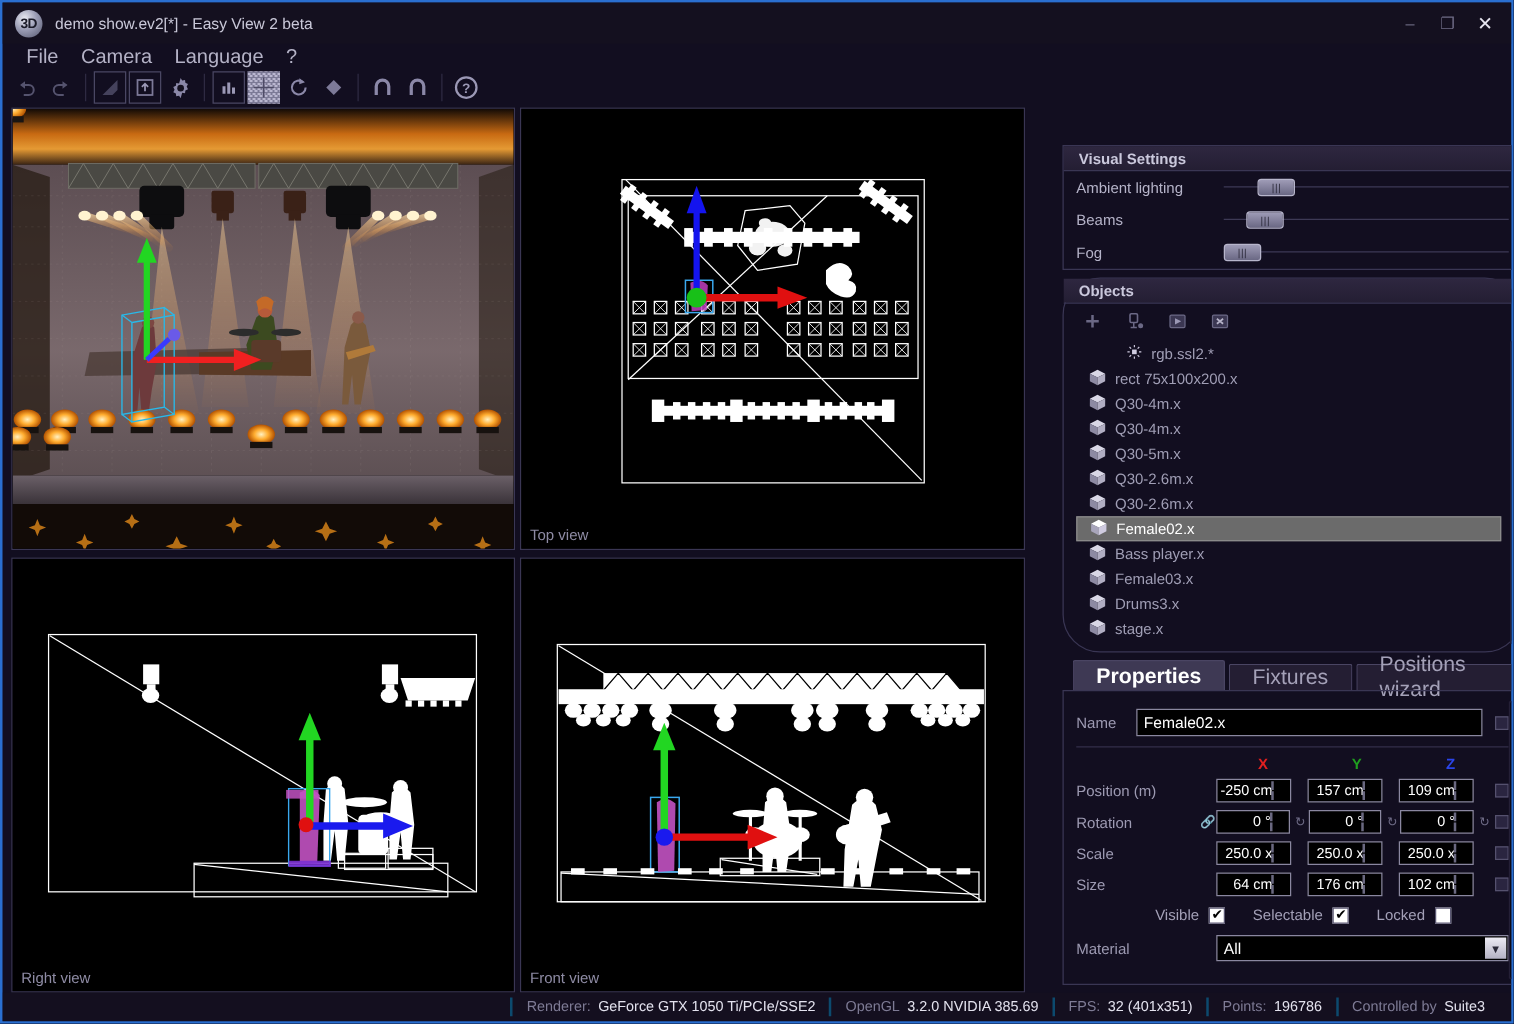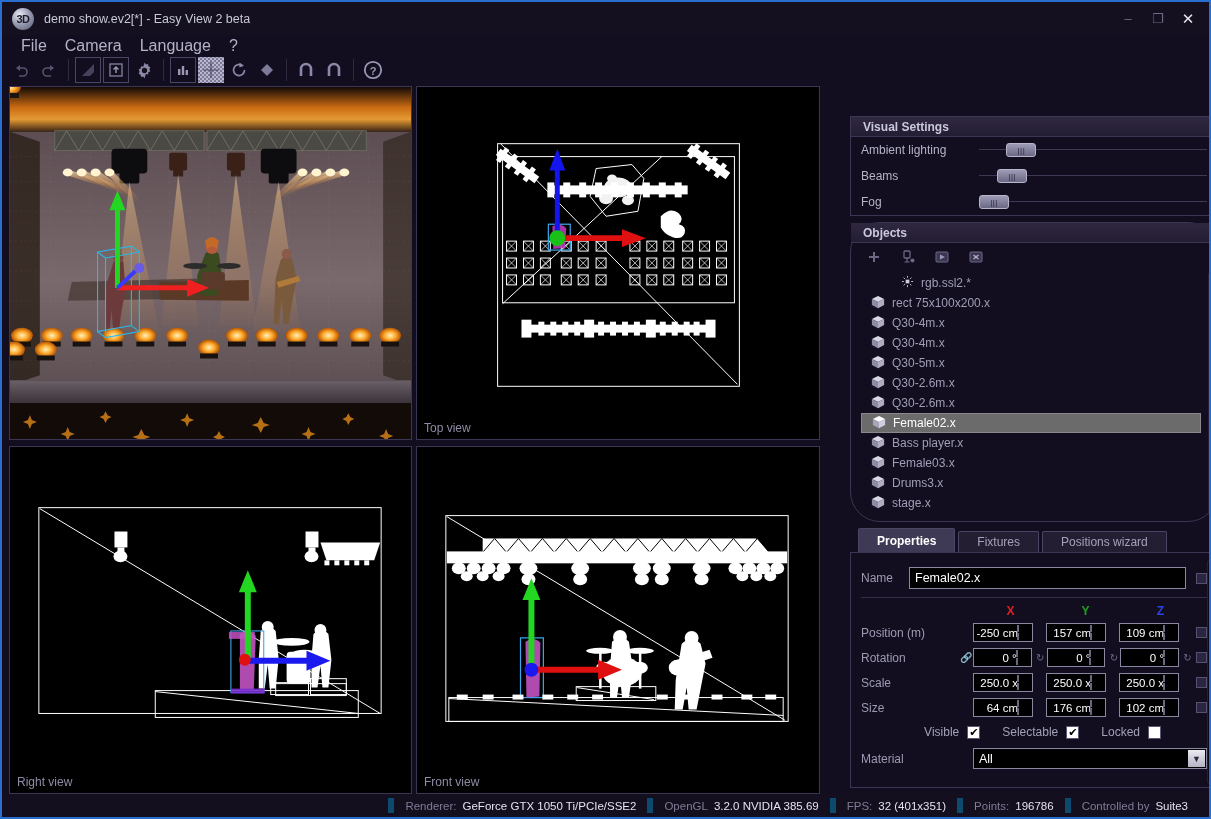--- a/index.html
+++ b/index.html
@@ -135,21 +135,21 @@
     background: #0d0a18; border: 1px solid #241f36;
   }
   .obj-scroll-thumb {
     position: absolute; left: 1px; width: 5px; height: 36px; bottom: 10px;
     background: #8a87a0; border-radius: 1px;
   }
 
   
   #tabs { display: flex; align-items: flex-end; height: 24px; padding-left: 8px; }
   .tab {
-    height: 21px; padding: 0 18px; font-size: 12px;
+    height: 21px; padding: 0 18px; font-size: 17px;
     display: flex; align-items: center;
     background: #241e33; color: #a4a1b8;
     border: 1px solid #4a4563; border-bottom: none;
     border-radius: 2px 2px 0 0; margin-right: 3px;
   }
   .tab.active {
     background: #3e3954; color: #ffffff; font-weight: bold; height: 24px;
   }
 
   
@@ -230,21 +230,21 @@
     background: #8a87a0;
   }
 
   
   #statusbar {
     position: absolute; left: 0; bottom: 0; width: 100%; height: 23px;
     background: #15112099;
     display: flex; align-items: center; justify-content: flex-end;
     font-size: 11.5px; padding-right: 10px;
   }
-  .st-group { display: flex; align-items: center; padding: 0 11px; height: 15px; border-left: 6px solid #0c4a6e; }
+  .st-group { display: flex; align-items: center; padding: 0 11px; height: 15px; border-left: 2px solid #0c4a6e; }
   .st-key { color: #7e7b95; margin-right: 6px; }
   .st-val { color: #e3e2ee; }
 </style>
 </head>
 <body>
 
 <div id="app">
 
   <div id="titlebar">
     <div id="app-logo">3D</div>

